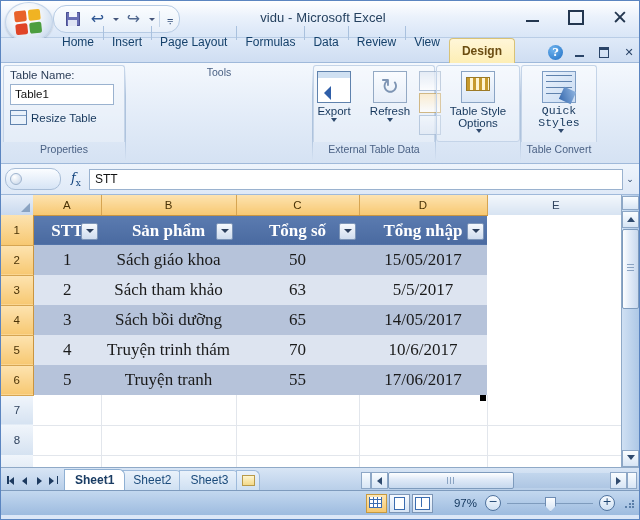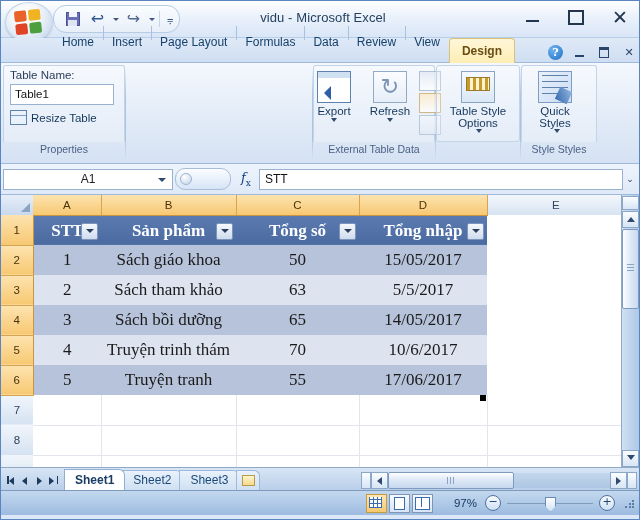--- a/index.html
+++ b/index.html
@@ -457,20 +457,21 @@
         <div class="resize-row">
           <span class="icn-resize"></span>
           <span>Resize Table</span>
         </div>
       </div>
       <div class="grp-label">Properties</div>
     </div>
     <div class="grp-sep"></div>
 
     <div class="grp boxed" style="width:186px">
+      <div class="grp-label">Tools</div>
     </div>
     <div class="grp-sep"></div>
 
     <div class="grp boxed" style="width:122px">
       <div class="grp-body" style="align-items:flex-start;justify-content:center;gap:2px;">
         <div class="bigbtn">
           <span class="bi export"></span>
           <span>Export</span>
           <span class="cap-arrow"></span>
         </div>
@@ -496,37 +497,33 @@
           <span>Table Style</span>
           <span>Options</span>
             <span class="inline-arrow"></span>
         </div>
       </div>
       <div class="grp-label"></div>
     </div>
     <div class="grp-sep"></div>
 
     <div class="grp boxed" style="width:76px">
-      <div class="grp-body" style="justify-content:flex-start;">
+      <div class="grp-body" style="justify-content:center;font-family:Liberation Mono, monospace;">
         <div class="bigbtn">
           <span class="bi quick"></span>
           <span>Quick</span>
           <span>Styles</span>
             <span class="inline-arrow"></span>
         </div>
       </div>
-      <div class="grp-label">Style Styles</div>
+      <div class="grp-label">Table Convert</div>
     </div>
   </div>
 
   <div class="fbar">
-    <div class="namebox">
-      <span>A1</span>
-      <span class="nb-arrow"></span>
-    </div>
     <div class="fb-split"></div>
     <div class="fx"><i>f</i><sub>x</sub></div>
     <div class="fbinput">STT</div>
     <div class="fb-expand">⌄</div>
   </div>
 
   <div class="gridwrap">
     <div class="gridmain">
       <table class="sheet">
         <colgroup>

